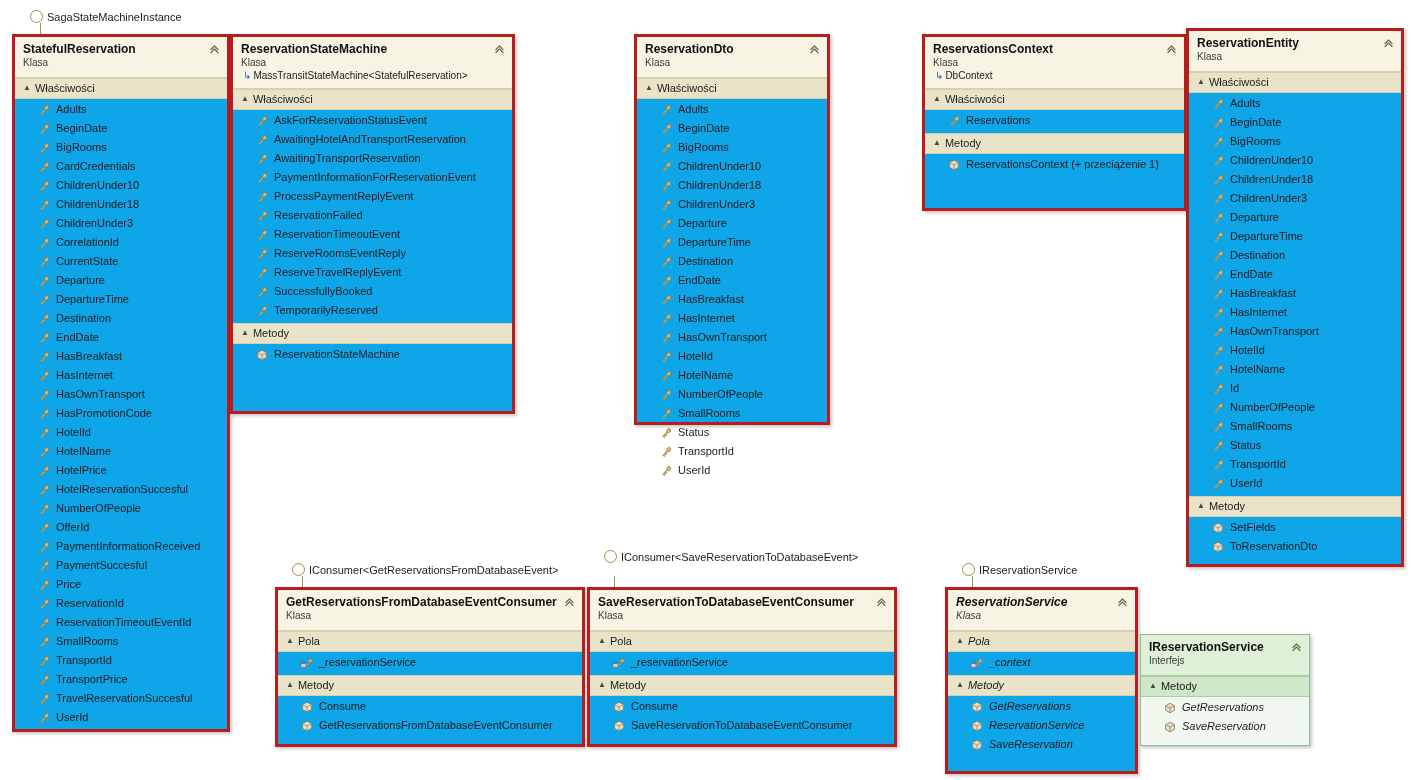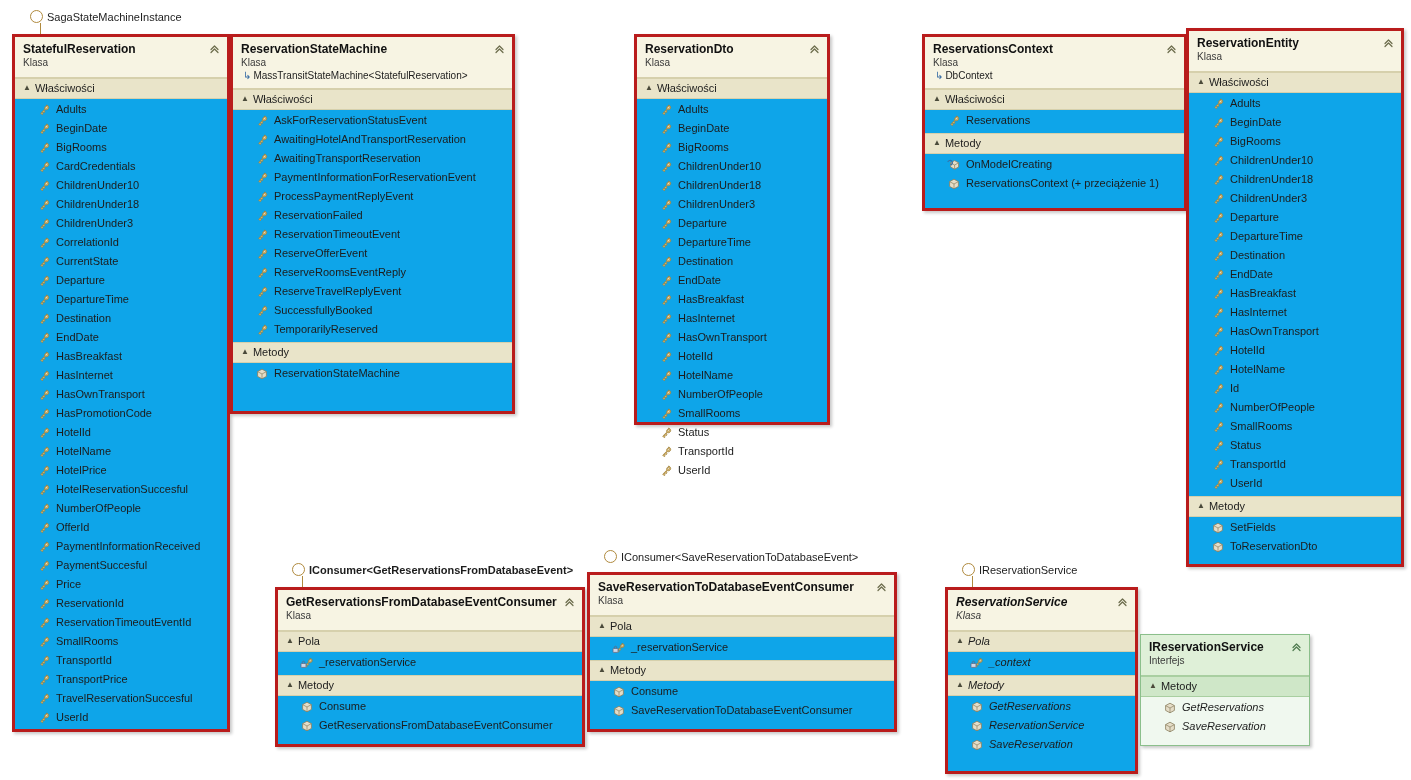--- a/index.html
+++ b/index.html
@@ -147,21 +147,21 @@
 </style>
 </head>
 <body>
 
 <div id="canvas">
     <div class="lollipop" style="left: 30px; top: 10px;">
       <span class="lolli-circle"></span>
       <span>SagaStateMachineInstance</span>
     </div>
     <div class="lolli-stem" style="left: 40px; top: 23px; height: 12px;"></div>
-    <div class="lollipop" style="left: 292px; top: 563px; font-weight: bold;">
+    <div class="lollipop" style="left: 292px; top: 563px;">
       <span class="lolli-circle"></span>
       <span>IConsumer&lt;GetReservationsFromDatabaseEvent&gt;</span>
     </div>
     <div class="lolli-stem" style="left: 302px; top: 576px; height: 12px;"></div>
     <div class="lollipop" style="left: 604px; top: 550px;">
       <span class="lolli-circle"></span>
       <span>IConsumer&lt;SaveReservationToDatabaseEvent&gt;</span>
     </div>
     <div class="lolli-stem" style="left: 614px; top: 576px; height: 12px;"></div>
     <div class="lollipop" style="left: 962px; top: 563px;">
@@ -562,29 +562,20 @@
           </span>
           <span class="lbl">ReservationTimeoutEvent</span>
         </div>
         <div class="member">
           <span class="ico">
             <svg width="14" height="14" viewBox="0 0 14 14">
               <path d="M9.3 2.1c1.3 0 2.4 1.05 2.4 2.35 0 1.3-1.1 2.35-2.4 2.35-.3 0-.6-.05-.85-.15L7.2 7.9l.9.9-1 1-.9-.9-.85.85.9.9-1.05 1.05-1.5-1.5 4.1-4.1a2.3 2.3 0 0 1-.2-.95c0-1.3 1.1-2.35 2.4-2.35z" fill="#d8b56b" stroke="#9a7b36" stroke-width=".7" stroke-linejoin="round"></path>
               <circle cx="9.55" cy="4.4" r=".85" fill="#fffdf3" stroke="#9a7b36" stroke-width=".5"></circle>
             </svg>
           </span>
-          <span class="lbl">ReserveOfferEvent</span>
-        </div>
-        <div class="member">
-          <span class="ico">
-            <svg width="14" height="14" viewBox="0 0 14 14">
-              <path d="M9.3 2.1c1.3 0 2.4 1.05 2.4 2.35 0 1.3-1.1 2.35-2.4 2.35-.3 0-.6-.05-.85-.15L7.2 7.9l.9.9-1 1-.9-.9-.85.85.9.9-1.05 1.05-1.5-1.5 4.1-4.1a2.3 2.3 0 0 1-.2-.95c0-1.3 1.1-2.35 2.4-2.35z" fill="#d8b56b" stroke="#9a7b36" stroke-width=".7" stroke-linejoin="round"></path>
-              <circle cx="9.55" cy="4.4" r=".85" fill="#fffdf3" stroke="#9a7b36" stroke-width=".5"></circle>
-            </svg>
-          </span>
           <span class="lbl">ReserveRoomsEventReply</span>
         </div>
         <div class="member">
           <span class="ico">
             <svg width="14" height="14" viewBox="0 0 14 14">
               <path d="M9.3 2.1c1.3 0 2.4 1.05 2.4 2.35 0 1.3-1.1 2.35-2.4 2.35-.3 0-.6-.05-.85-.15L7.2 7.9l.9.9-1 1-.9-.9-.85.85.9.9-1.05 1.05-1.5-1.5 4.1-4.1a2.3 2.3 0 0 1-.2-.95c0-1.3 1.1-2.35 2.4-2.35z" fill="#d8b56b" stroke="#9a7b36" stroke-width=".7" stroke-linejoin="round"></path>
               <circle cx="9.55" cy="4.4" r=".85" fill="#fffdf3" stroke="#9a7b36" stroke-width=".5"></circle>
             </svg>
           </span>
           <span class="lbl">ReserveTravelReplyEvent</span>
@@ -847,31 +838,20 @@
           <span class="lbl">Reservations</span>
         </div>
       </div>
       <div class="sect">
         <span class="tri">▲</span>
         <span>Metody</span>
       </div>
       <div class="members">
         <div class="member">
           <span class="ico">
-            <svg width="15" height="14" viewBox="0 0 15 14">
-              <path d="M7.6 2.6 11.6 4.8v4.2L7.6 11.2 3.6 9V4.8z" fill="#e5ddc8" stroke="#8a7f5e" stroke-width=".8" stroke-linejoin="round"></path>
-              <path d="M3.6 4.8 7.6 7l4-2.2M7.6 7v4.2" fill="none" stroke="#8a7f5e" stroke-width=".7"></path>
-              <path d="M1 3.6a2.4 2.4 0 1 1 3.4 3.2" fill="none" stroke="#3a6ea5" stroke-width="1.1" stroke-linecap="round"></path>
-              <path d="M4.7 5.2l.2 2-1.9-.6z" fill="#3a6ea5"></path>
-            </svg>
-          </span>
-          <span class="lbl">OnModelCreating</span>
-        </div>
-        <div class="member">
-          <span class="ico">
             <svg width="14" height="14" viewBox="0 0 14 14">
               <path d="M7 2.2 11.4 4.6v4.8L7 11.8 2.6 9.4V4.6z" fill="#e5ddc8" stroke="#8a7f5e" stroke-width=".8" stroke-linejoin="round"></path>
               <path d="M2.6 4.6 7 7l4.4-2.4M7 7v4.8" fill="none" stroke="#8a7f5e" stroke-width=".7"></path>
             </svg>
           </span>
           <span class="lbl">ReservationsContext (+ przeciążenie 1)</span>
         </div>
       </div>
     </div>
     <div class="cls" style="left: 1186px; top: 28px; width: 218px; height: 539px;">
@@ -1149,21 +1129,21 @@
           <span class="ico">
             <svg width="14" height="14" viewBox="0 0 14 14">
               <path d="M7 2.2 11.4 4.6v4.8L7 11.8 2.6 9.4V4.6z" fill="#e5ddc8" stroke="#8a7f5e" stroke-width=".8" stroke-linejoin="round"></path>
               <path d="M2.6 4.6 7 7l4.4-2.4M7 7v4.8" fill="none" stroke="#8a7f5e" stroke-width=".7"></path>
             </svg>
           </span>
           <span class="lbl">GetReservationsFromDatabaseEventConsumer</span>
         </div>
       </div>
     </div>
-    <div class="cls" style="left: 587px; top: 572px; width: 310px; height: 160px;">
+    <div class="cls" style="left: 587px; top: 587px; width: 310px; height: 160px;">
       <div class="cls-header">
         <div class="cls-title">SaveReservationToDatabaseEventConsumer</div>
         <div class="cls-stereotype">Klasa</div>
         <div class="collapse-btn">
           <svg width="13" height="13" viewBox="0 0 13 13">
             <path d="M3 7.5 6.5 4 10 7.5M3 10.5 6.5 7 10 10.5" fill="none" stroke="currentColor" stroke-width="1.2" stroke-linecap="round" stroke-linejoin="round"></path>
           </svg>
         </div>
       </div>
       <div class="sect">

